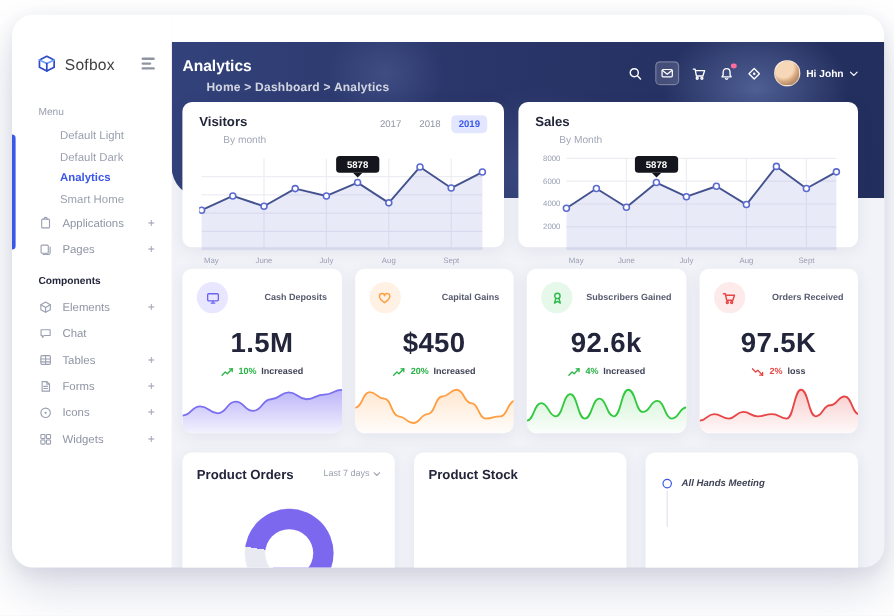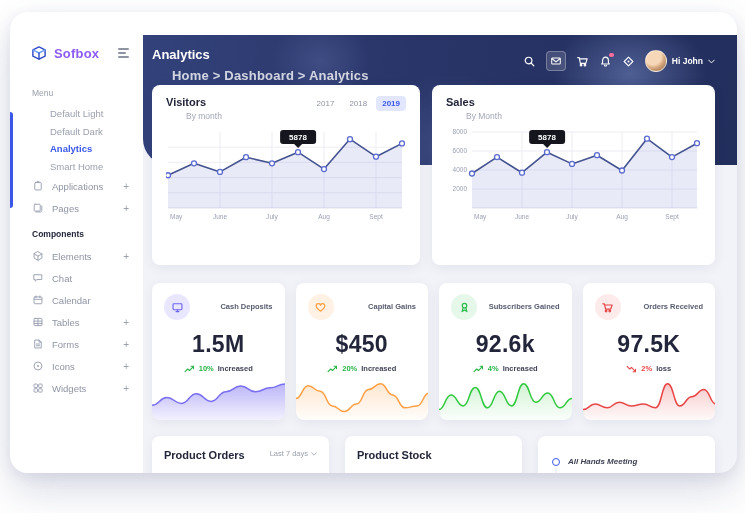--- a/index.html
+++ b/index.html
@@ -9,21 +9,21 @@
   }
   .app-window{
     position:absolute;left:10px;top:12px;width:727px;height:461px;
     background:#f2f3f8;border-radius:18px;overflow:hidden;display:flex;
     box-shadow:0 18px 40px rgba(70,80,130,.20),0 4px 14px rgba(70,80,130,.10);
   }
   
   .sidebar{width:133px;min-width:133px;background:#fff;position:relative;z-index:4;}
   .logo-row{display:flex;align-items:center;gap:6px;padding:32px 12px 0 20px;}
   .logo-mark{width:18px;height:18px;flex:0 0 auto;}
-  .logo-text{font-size:13px;font-weight:bold;color:#8b5cf6;letter-spacing:.2px;}
+  .logo-text{font-size:13px;font-weight:normal;color:#404040;letter-spacing:.2px;}
   .burger{margin-left:auto;display:flex;flex-direction:column;gap:2.5px;cursor:pointer;padding:2px;}
   .burger i{display:block;height:1.6px;background:#8f94a3;border-radius:2px;}
   .burger i:nth-child(1){width:11px}.burger i:nth-child(2){width:8px}.burger i:nth-child(3){width:11px}
   .menu-label{font-size:8.5px;color:#9ba0ae;margin:26px 0 7px 22px;}
   .section-label{font-size:8.5px;font-weight:bold;color:#23263b;margin:10px 0 6px 22px;}
   .nav-item{display:flex;align-items:center;gap:8px;height:22px;padding:0 14px 0 22px;font-size:9.5px;color:#8f94a3;cursor:pointer;position:relative;}
   .nav-item .sicon{flex:0 0 auto;display:flex;}
   .nav-item .expand{margin-left:auto;font-size:10px;color:#9ba0ae;}
   .nav-item.active{color:#3a57e8;font-weight:bold;}
   .nav-item.active .expand{color:#3a57e8;}
@@ -38,34 +38,34 @@
     position:absolute;top:23px;left:0;right:0;height:130px;z-index:1;
     border-radius:0 0 0 26px;
     background:
       radial-gradient(110px 80px at 82% 30%, rgba(130,150,210,.45), transparent 70%),
       radial-gradient(140px 100px at 52% 85%, rgba(95,115,175,.38), transparent 72%),
       radial-gradient(70px 60px at 30% 20%, rgba(120,135,195,.25), transparent 70%),
       linear-gradient(100deg,#33427b 0%,#293568 45%,#222e5c 100%);
   }
   .banner-inner{display:flex;justify-content:space-between;align-items:flex-start;padding:12px 22px 0 9px;}
   .page-title{font-size:13px;font-weight:bold;color:#fff;}
-  .breadcrumb{font-size:13px;color:rgba(255,255,255,.78);margin-top:6px;font-weight:bold;letter-spacing:.2px;padding-left:20px;}
+  .breadcrumb{font-size:10px;color:rgba(255,255,255,.78);margin-top:6px;font-weight:bold;letter-spacing:.2px;padding-left:20px;}
   .hicons{display:flex;align-items:center;gap:10px;margin-top:3px;}
   .hicon{position:relative;display:flex;align-items:center;justify-content:center;cursor:pointer;}
   .mail-box{background:rgba(255,255,255,.14);border:1px solid rgba(255,255,255,.28);border-radius:4px;padding:3px;}
   .dot{position:absolute;top:-2px;right:-2px;width:4.5px;height:4.5px;border-radius:50%;background:#ff6d9d;}
   .user-menu{display:flex;align-items:center;gap:5px;cursor:pointer;}
   .avatar{width:20px;height:20px;border-radius:50%;border:1.5px solid rgba(255,255,255,.55);
     background:radial-gradient(circle at 35% 28%, #f6d7b8 0 42%, #d8a97f 58%, #7d5a40 100%);}
   .greeting{font-size:8.5px;color:#fff;font-weight:bold;}
   
   .content{position:relative;z-index:2;padding:73px 22px 0 9px;}
   .card{background:#fff;border-radius:8px;box-shadow:0 3px 12px rgba(52,63,119,.08);}
   .row1{display:grid;grid-template-columns:268px 1fr;gap:12px;}
-  .chart-card{height:180px;padding:11px 14px 4px;box-sizing:border-box;display:flex;flex-direction:column;}
+  .chart-card{height:121px;padding:11px 14px 4px;box-sizing:border-box;display:flex;flex-direction:column;}
   .chart-head{display:flex;justify-content:space-between;align-items:flex-start;}
   .card-title{font-size:11px;font-weight:bold;color:#23263b;}
   .card-sub{font-size:8.5px;color:#a3a7b8;margin-top:3px;padding-left:20px;}
   .years{display:flex;gap:3px;align-items:center;}
   .year{font-size:8px;color:#8f94a3;padding:3px 6px;border-radius:4px;cursor:pointer;}
   .year.active{background:#e2e7ff;color:#3a57e8;font-weight:bold;}
   .line-chart{position:relative;height:98px;margin-top:2px;}
   .chart-tip{position:absolute;transform:translate(-50%,-100%);background:#15161d;color:#fff;
     font-size:8px;font-weight:bold;padding:2.5px 9px;border-radius:3px;white-space:nowrap;}
   .chart-tip::after{content:'';position:absolute;left:50%;top:100%;transform:translateX(-50%);
@@ -173,30 +173,20 @@
         <svg viewBox="0 0 14 14" width="12" height="12" fill="none" stroke="#9aa0b2" stroke-width="1.1" stroke-linecap="round" stroke-linejoin="round">
           <path d="M2.6 3.2 h8.8 v5.6 h-5.6 l-2 1.8 v-1.8 h-1.2 z"></path>
         </svg>
       </span>
       <span>Chat</span>
       <span class="expand"></span>
     </div>
     <div class="nav-item">
       <span class="sicon">
         <svg viewBox="0 0 14 14" width="12" height="12" fill="none" stroke="#9aa0b2" stroke-width="1.1" stroke-linecap="round" stroke-linejoin="round">
-          <rect x="2.4" y="3.4" width="9.2" height="8" rx="1"></rect>
-            <path d="M4.8 2.2 v2 M9.2 2.2 v2 M2.4 6.2 h9.2"></path>
-        </svg>
-      </span>
-      <span>Calendar</span>
-      <span class="expand"></span>
-    </div>
-    <div class="nav-item">
-      <span class="sicon">
-        <svg viewBox="0 0 14 14" width="12" height="12" fill="none" stroke="#9aa0b2" stroke-width="1.1" stroke-linecap="round" stroke-linejoin="round">
           <rect x="2.4" y="2.8" width="9.2" height="8.4" rx="1"></rect>
             <path d="M2.4 6 h9.2 M2.4 8.8 h9.2 M7 2.8 v8.4"></path>
         </svg>
       </span>
       <span>Tables</span>
       <span class="expand">+</span>
     </div>
     <div class="nav-item">
       <span class="sicon">
         <svg viewBox="0 0 14 14" width="12" height="12" fill="none" stroke="#9aa0b2" stroke-width="1.1" stroke-linecap="round" stroke-linejoin="round">

